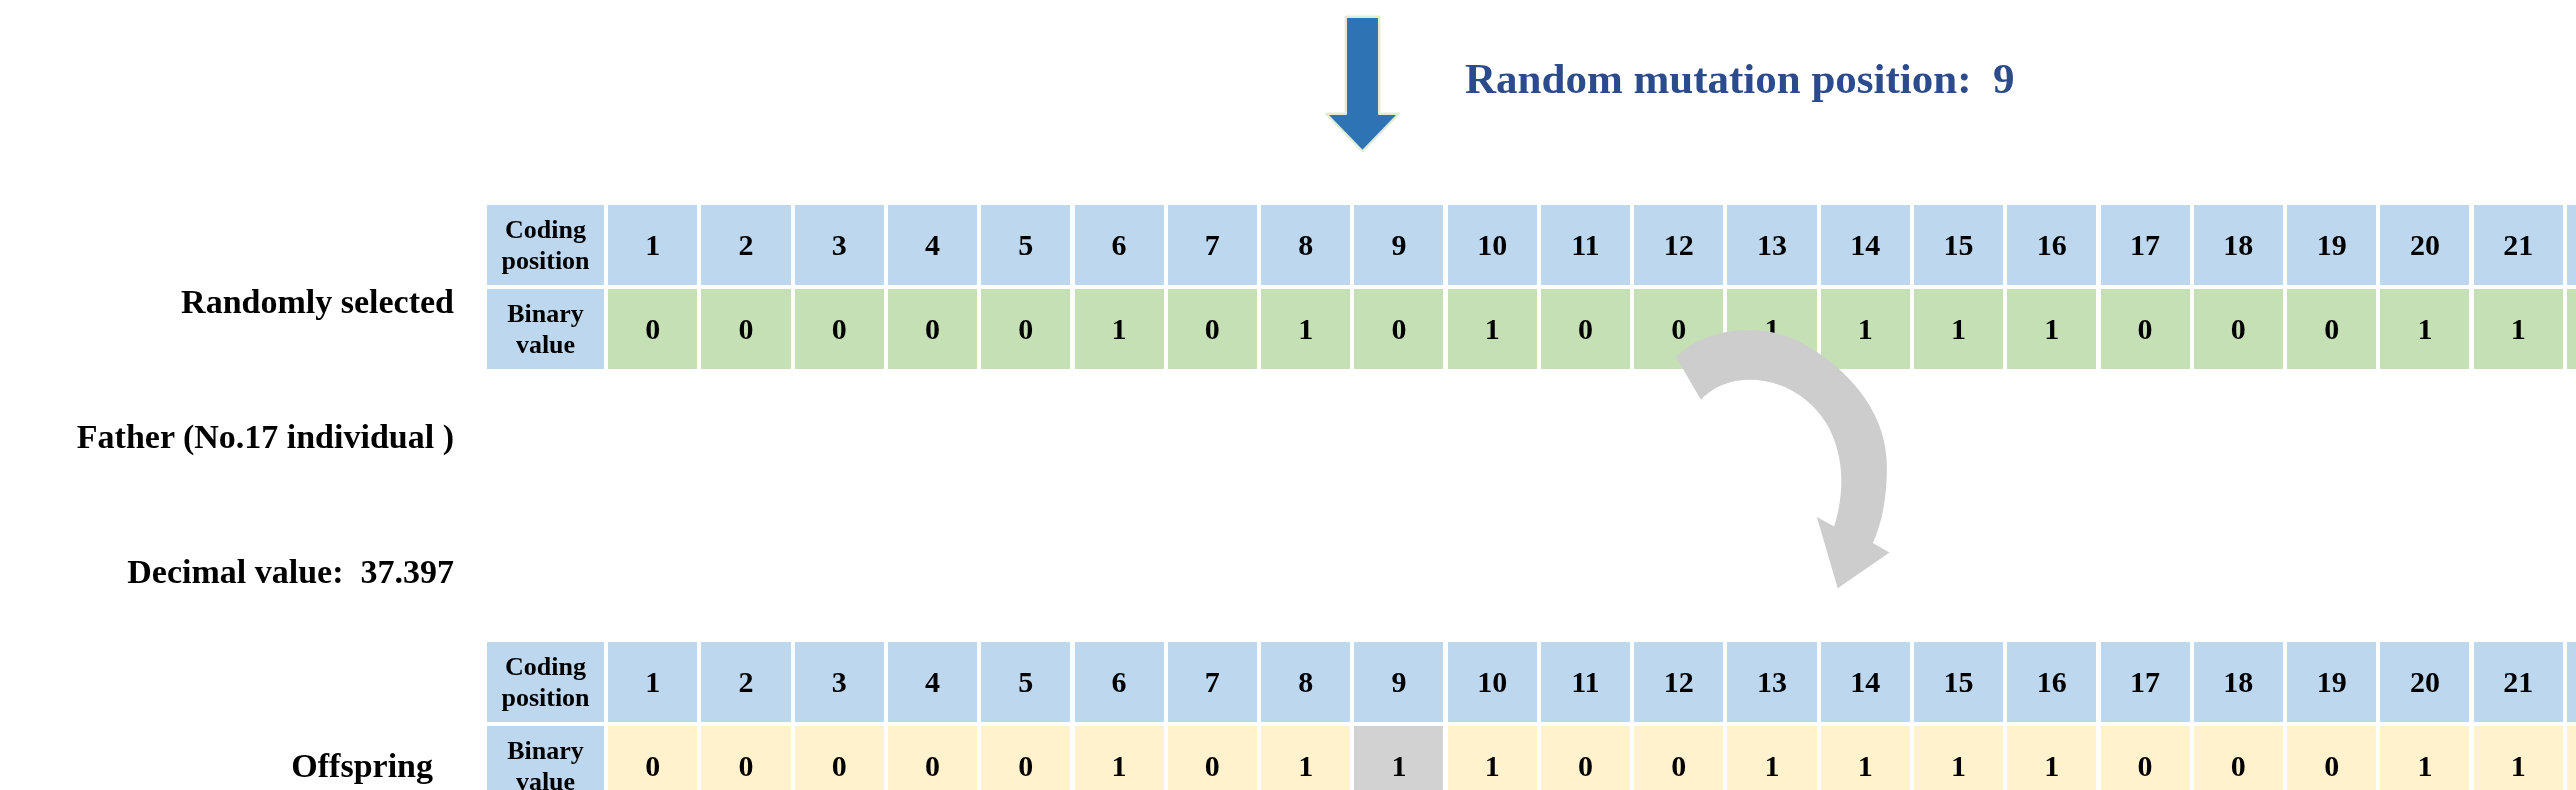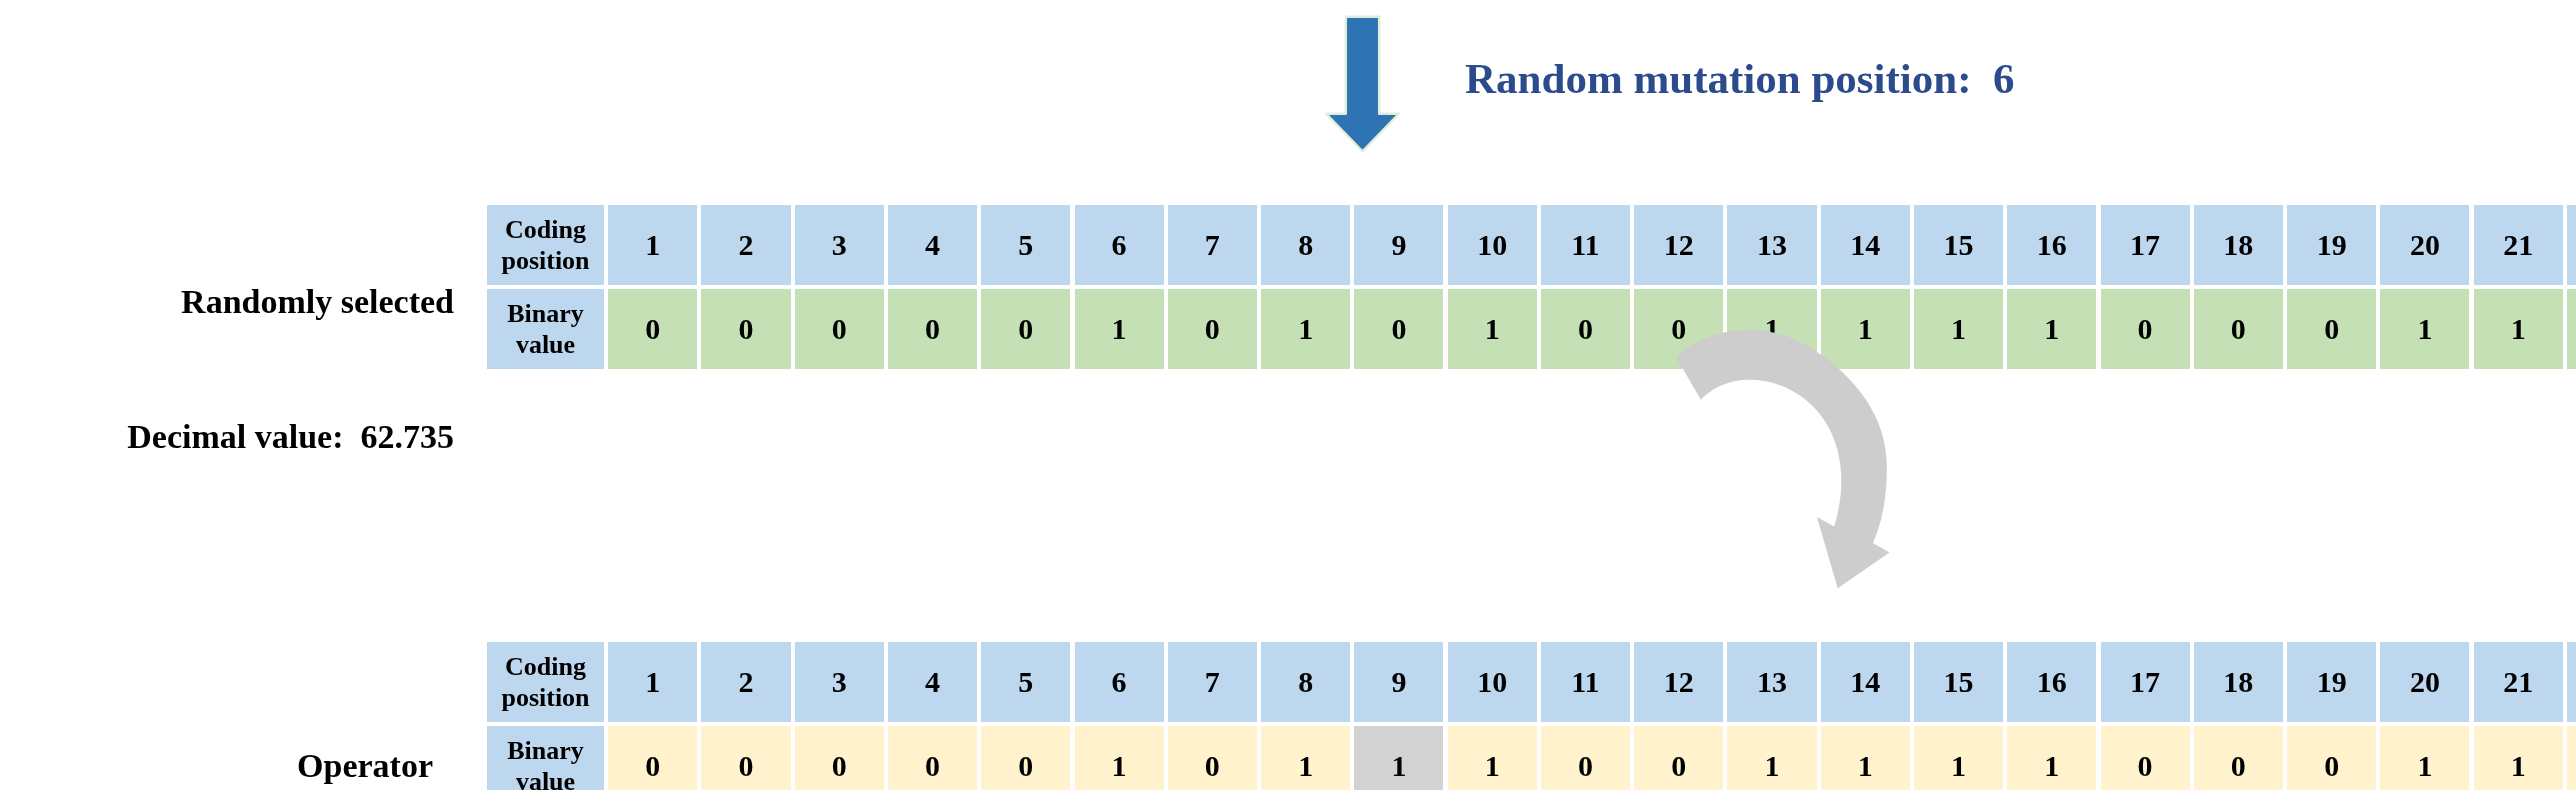--- a/index.html
+++ b/index.html
@@ -90,25 +90,26 @@
 <body>
 
 <div class="canvas">
 
   <div class="down-arrow-wrap">
     <svg viewBox="0 0 126 232">
       <polygon points="35,3 91,3 91,166 124,166 63,229 2,166 35,166" fill="#2E74B5" stroke="#DFEDD8" stroke-width="4" stroke-linejoin="round"></polygon>
     </svg>
   </div>
 
-  <div class="annotation random-pos-title">Random mutation position:  6</div>
+  <div class="annotation random-pos-title">Random mutation position:  9</div>
 
   <div class="side-label father-label">
     <div>Randomly selected</div>
-    <div>Decimal value:  62.735</div>
+    <div>Father (No.17 individual )</div>
+    <div>Decimal value:  37.397</div>
   </div>
 
   <div class="gene-table father-table">
     <div class="cell row-header-cell">Coding position</div>
     <div class="flat">
       
     
         <div class="cell pos-cell">1</div>
       
         <div class="cell pos-cell">2</div>
@@ -215,21 +216,21 @@
                L 252 314
                L 281 330
                C 301 266 296 204 268 157
                C 238 106 178 76 118 85
                C 94 89 71 101 57 117
                Z" fill="#CDCDCD"></path>
     </svg>
   </div>
 
   <div class="side-label offspring-label">
-    <div>Operator</div>
+    <div>Offspring</div>
     
   </div>
 
   <div class="gene-table offspring-table">
     <div class="cell row-header-cell">Coding position</div>
     <div class="flat">
       
     
         <div class="cell pos-cell">1</div>
       

